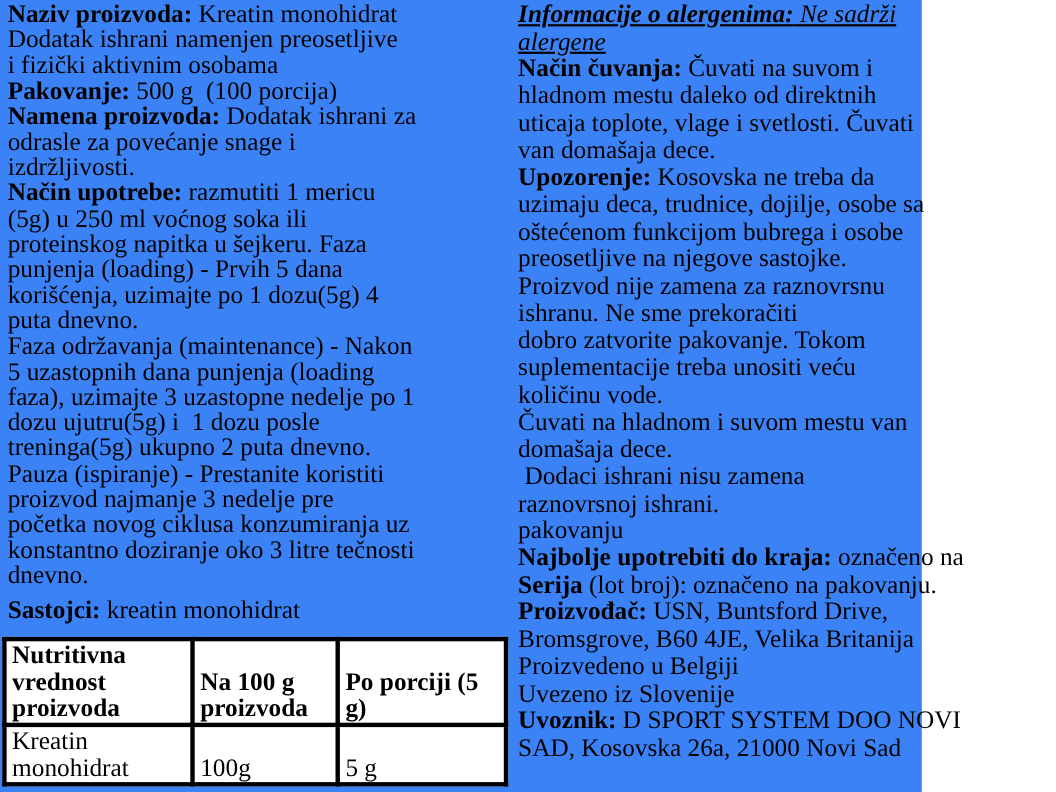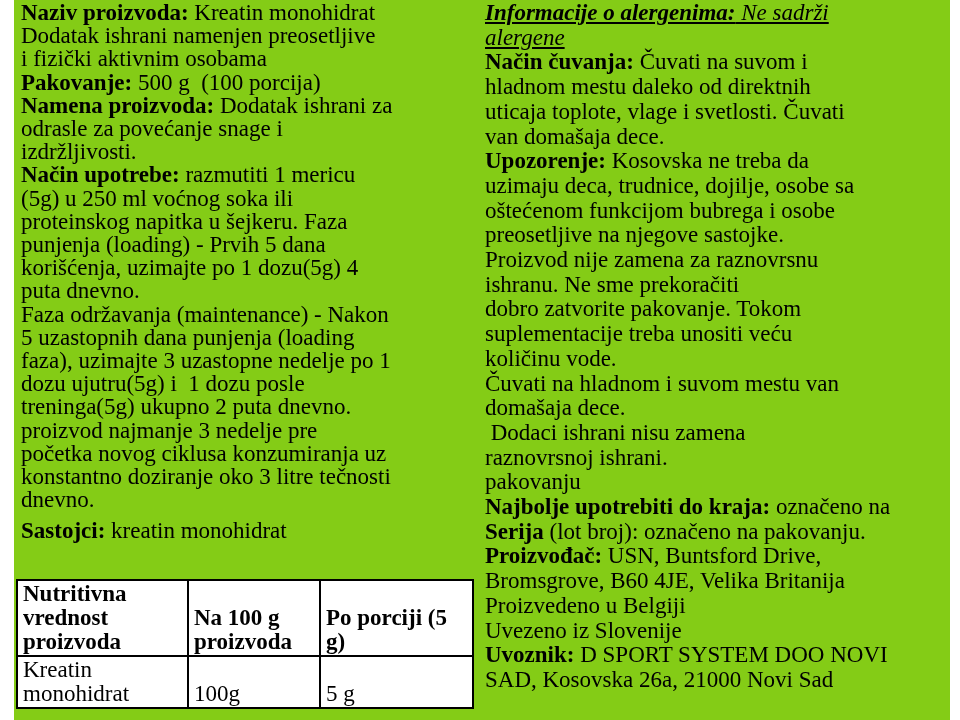--- a/index.html
+++ b/index.html
@@ -2,39 +2,39 @@
 <html><head>
 <meta charset="utf-8">
 <style>
   html, body { margin: 0; padding: 0; }
   body {
     width: 960px; height: 720px;
     background: #ffffff; color: #000000;
     font-family: "Liberation Serif", serif;
     overflow: hidden;
   }
-  .label { position: relative; width: 936px; height: 720px; background: #84cc16; margin-left: 14px; }
+  .label { position: relative; width: 838px; height: 720px; background: #3b82f6; }
   .col { position: absolute; top: 1px; }
   .col-left  { left: 7px;   width: 452px; font-size: 23px; line-height: 23.2px; }
   .col-right { left: 471px; width: 488px; font-size: 23px; line-height: 24.7px; }
   .line { white-space: nowrap; }
   .b { font-weight: 700; }
   .i { font-style: italic; }
   .u { text-decoration: underline; text-align: right; }
   .gap-before { margin-top: 8px; }
   table.nutrition {
     position: absolute; left: 2px; top: 579px;
     border-collapse: collapse; table-layout: fixed;
     background: #ffffff;
   }
   table.nutrition col.c1 { width: 171px; }
   table.nutrition col.c2 { width: 132px; }
   table.nutrition col.c3 { width: 153px; }
   table.nutrition th, table.nutrition td {
-    border: 2px solid #000000;
+    border: 4px solid #000000;
     padding: 1px 5px;
     text-align: left; vertical-align: bottom;
     font-size: 23px; line-height: 24px;
   }
   table.nutrition th { font-weight: 700; }
   table.nutrition thead tr { height: 74px; }
   table.nutrition tbody tr { height: 45px; }
 </style>
 </head>
 <body>
@@ -52,20 +52,21 @@
       <div class="line"><span class="">(5g) u 250 ml voćnog soka ili</span></div>
       <div class="line"><span class="">proteinskog napitka u šejkeru. Faza</span></div>
       <div class="line"><span class="">punjenja (loading) - Prvih 5 dana</span></div>
       <div class="line"><span class="">korišćenja, uzimajte po 1 dozu(5g) 4</span></div>
       <div class="line"><span class="">puta dnevno.</span></div>
       <div class="line"><span class="">Faza održavanja (maintenance) - Nakon</span></div>
       <div class="line"><span class="">5 uzastopnih dana punjenja (loading</span></div>
       <div class="line"><span class="">faza), uzimajte 3 uzastopne nedelje po 1</span></div>
       <div class="line"><span class="">dozu ujutru(5g) i &nbsp;1 dozu posle</span></div>
       <div class="line"><span class="">treninga(5g) ukupno 2 puta dnevno.</span></div>
+      <div class="line"><span class="">Pauza (ispiranje) - Prestanite koristiti</span></div>
       <div class="line"><span class="">proizvod najmanje 3 nedelje pre</span></div>
       <div class="line"><span class="">početka novog ciklusa konzumiranja uz</span></div>
       <div class="line"><span class="">konstantno doziranje oko 3 litre tečnosti</span></div>
       <div class="line"><span class="">dnevno.</span></div>
       <div class="line gap-before"><span class=" b">Sastojci:</span><span class=""> kreatin monohidrat</span></div>
     </div>
 
   <div class="col col-right">
       <div class="line"><span class=" b i u">Informacije o alergenima:</span><span class=" i u"> Ne sadrži</span></div>
       <div class="line"><span class=" i u">alergene</span></div>

